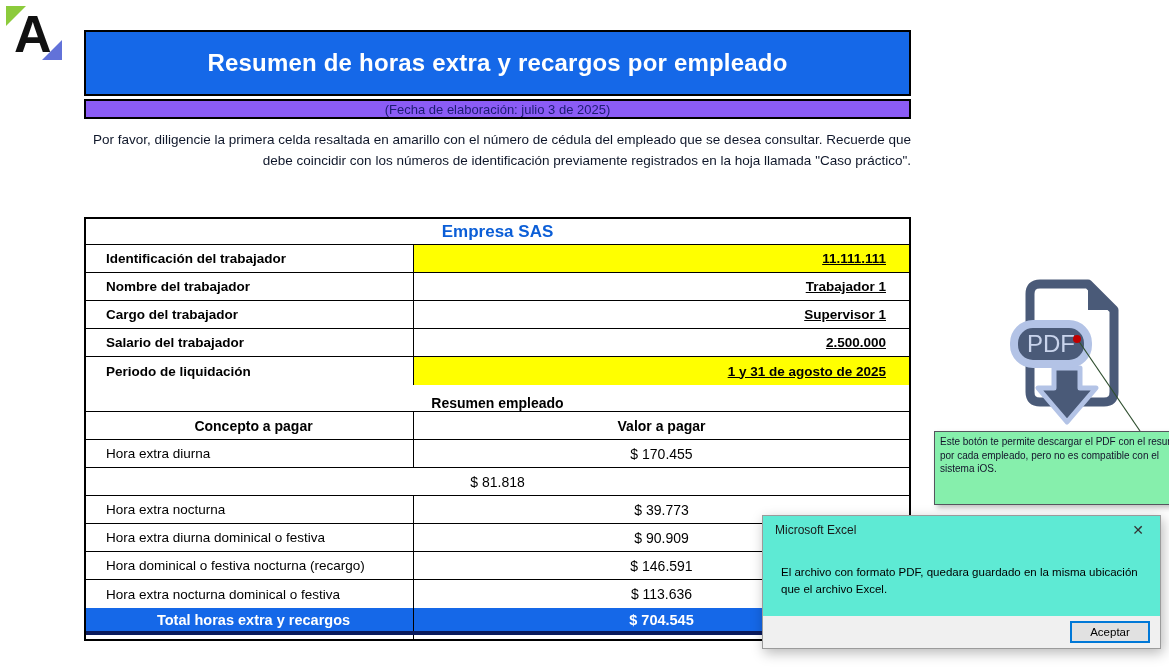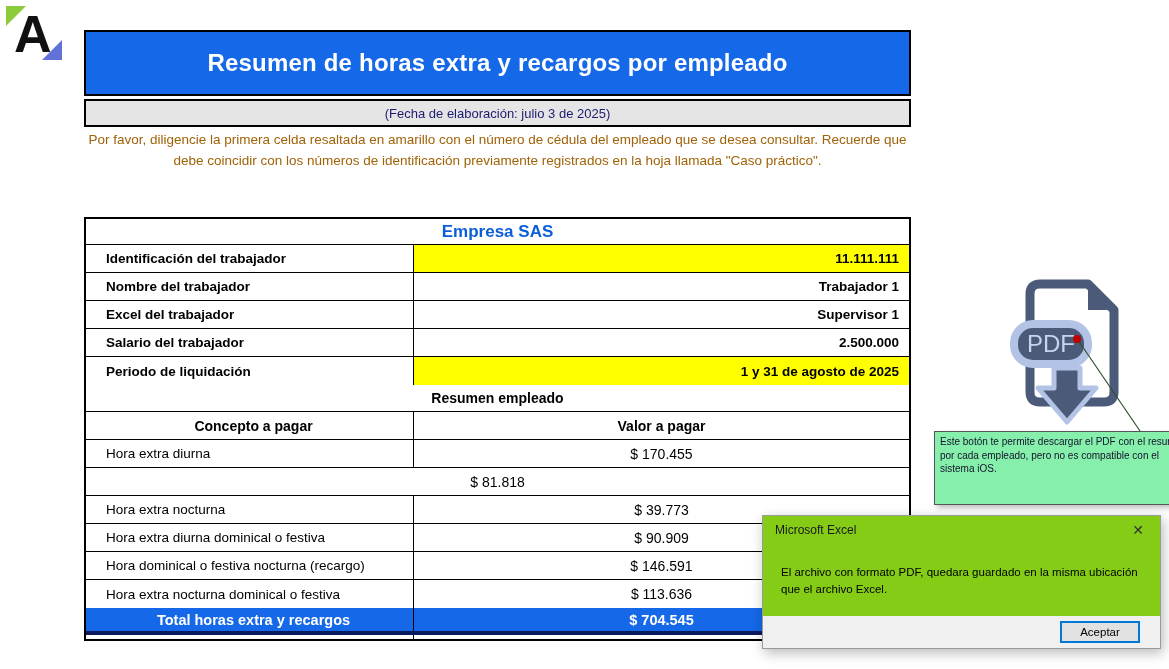--- a/index.html
+++ b/index.html
@@ -9,65 +9,65 @@
 
   
   .logo { position:absolute; left:6px; top:4px; width:60px; height:62px; }
   .logo .letter { position:absolute; left:8px; top:0px; font-size:52px; font-weight:900; color:#111; font-family:"Liberation Sans",sans-serif; line-height:60px; }
   .tri-green { position:absolute; left:0; top:2px; width:0; height:0; border-top:20px solid #8CCB3C; border-right:20px solid transparent; }
   .tri-blue { position:absolute; left:36px; top:36px; width:0; height:0; border-bottom:20px solid #6272D9; border-left:20px solid transparent; }
 
   
   .title-box { position:absolute; left:84px; top:30px; width:827px; height:66px; background:#1568E8; border:2px solid #000; display:flex; align-items:center; justify-content:center; }
   .title-box .t { color:#fff; font-weight:bold; font-size:24px; letter-spacing:0.2px; }
-  .date-bar { position:absolute; left:84px; top:99px; width:827px; height:28px; background:#e5e5e5; border:2px solid #000; display:flex; align-items:center; justify-content:center;text-align:right; }
+  .date-bar { position:absolute; left:84px; top:99px; width:827px; height:20px; background:#8b5cf6; border:2px solid #000; display:flex; align-items:center; justify-content:center;text-align:right; }
   .date-bar .t { color:#1B1B70; font-size:13px; }
 
-  .instructions { position:absolute; left:84px; top:130px; width:827px; text-align:center; color:#a16207; font-size:13.5px; line-height:1.55; }
+  .instructions { position:absolute; left:84px; top:130px; width:827px; text-align:right; color:#0f172a; font-size:13.5px; line-height:1.55; }
 
   
   .main-table { position:absolute; left:84px; top:217px; width:827px; border:2px solid #000; background:#fff; z-index:10; }
   .trow { display:flex; border-bottom:1px solid #000; }
   .trow:last-child { border-bottom:none; }
   .cell { display:flex; align-items:center; font-size:13.5px; color:#000; }
   .lbl { width:328px; border-right:1px solid #000; padding-left:20px; }
   .val { flex:1; }
   .row-title { height:26px; align-items:center; }
   .row-title .cell { width:100%; justify-content:center; color:#0B5ED7; font-weight:bold; font-size:17px; }
   .info-row { height:28px; }
   .info-row .lbl { font-weight:bold; }
-  .info-row .val { justify-content:flex-end; padding-right:10px; font-weight:bold; }
+  .info-row .val { justify-content:flex-end; padding-right:23px; font-weight:bold;text-decoration:underline; }
   .info-row .val.hl { background:#FFFF00; }
-  .row-section { height:27px; }
+  .row-section { height:27px;align-items:flex-end; }
   .row-section .cell { width:100%; justify-content:center; font-weight:bold; font-size:14px; }
   .row-cols { height:28px; }
   .row-cols .cell { justify-content:center; font-weight:bold; font-size:14px; }
   .row-cols .lbl { padding-left:8px; }
   .concept-row { height:28px; }
   .concept-row .val { justify-content:center; font-size:14px; }
   .row-total { height:27px; background:#1568E8; border-bottom:4px solid #0A1A5C; }
   .row-total .cell { color:#fff; font-weight:bold; font-size:14.5px; justify-content:center; }
   .row-total .lbl { padding-left:8px; }
   .row-stub { height:4px; border-bottom:none; }
   .row-stub .lbl { border-right:1px solid #000; }
 
   
   .pdf-wrap { position:absolute; left:1002px; top:276px; width:135px; height:168px; z-index:20; }
   
   .connector { position:absolute; left:1066px; top:330px; width:90px; height:105px; z-index:21; }
   
   .comment-box { position:absolute; left:934px; top:431px; width:260px; min-height:74px; background:#86efac; border:1px solid #55555E; padding:3px 5px 5px 5px; font-size:10px; line-height:1.35; color:#13132B; z-index:22; box-shadow:3px 3px 5px rgba(120,120,120,0.45); }
 
   
-  .dialog { position:absolute; left:762px; top:515px; width:399px; height:134px; background:#84cc16; border:1px solid #9B9B9B; box-shadow:2px 4px 12px rgba(0,0,0,0.28); z-index:30; }
+  .dialog { position:absolute; left:762px; top:515px; width:399px; height:134px; background:#5eead4; border:1px solid #9B9B9B; box-shadow:2px 4px 12px rgba(0,0,0,0.28); z-index:30; }
   .dialog .dlg-title { position:absolute; left:12px; top:7px; font-size:12px; color:#1a1a1a; }
   .dialog .dlg-close { position:absolute; right:12px; top:4px; font-size:14px; color:#333; cursor:default; padding:2px 4px; }
   .dialog .dlg-msg { position:absolute; left:18px; top:48px; width:360px; font-size:11.5px; line-height:1.5; color:#000; }
   .dialog .dlg-footer { position:absolute; left:0; bottom:0; width:100%; height:32px; background:#F0F0F0; }
-  .dialog .dlg-btn { position:absolute; right:20px; top:5px; width:80px; height:22px; background:#E1E1E1; border:2px solid #0078D7; font-size:11.5px; color:#000; display:flex; align-items:center; justify-content:center; font-family:"Liberation Sans",sans-serif; }
+  .dialog .dlg-btn { position:absolute; right:10px; top:5px; width:80px; height:22px; background:#E1E1E1; border:2px solid #0078D7; font-size:11.5px; color:#000; display:flex; align-items:center; justify-content:center; font-family:"Liberation Sans",sans-serif; }
 </style>
 </head>
 <body>
 
 <div class="stage">
 
   <div class="logo">
     <div class="tri-green"></div>
     <div class="tri-blue"></div>
     <div class="letter">A</div>
@@ -89,21 +89,21 @@
     <div>
         <div class="trow info-row">
           <div class="cell lbl">Identificación del trabajador</div>
           <div class="cell val hl">11.111.111</div>
         </div>
         <div class="trow info-row">
           <div class="cell lbl">Nombre del trabajador</div>
           <div class="cell val">Trabajador 1</div>
         </div>
         <div class="trow info-row">
-          <div class="cell lbl">Excel del trabajador</div>
+          <div class="cell lbl">Cargo del trabajador</div>
           <div class="cell val">Supervisor 1</div>
         </div>
         <div class="trow info-row">
           <div class="cell lbl">Salario del trabajador</div>
           <div class="cell val">2.500.000</div>
         </div>
         <div class="trow info-row">
           <div class="cell lbl">Periodo de liquidación</div>
           <div class="cell val hl">1 y 31 de agosto de 2025</div>
         </div>

